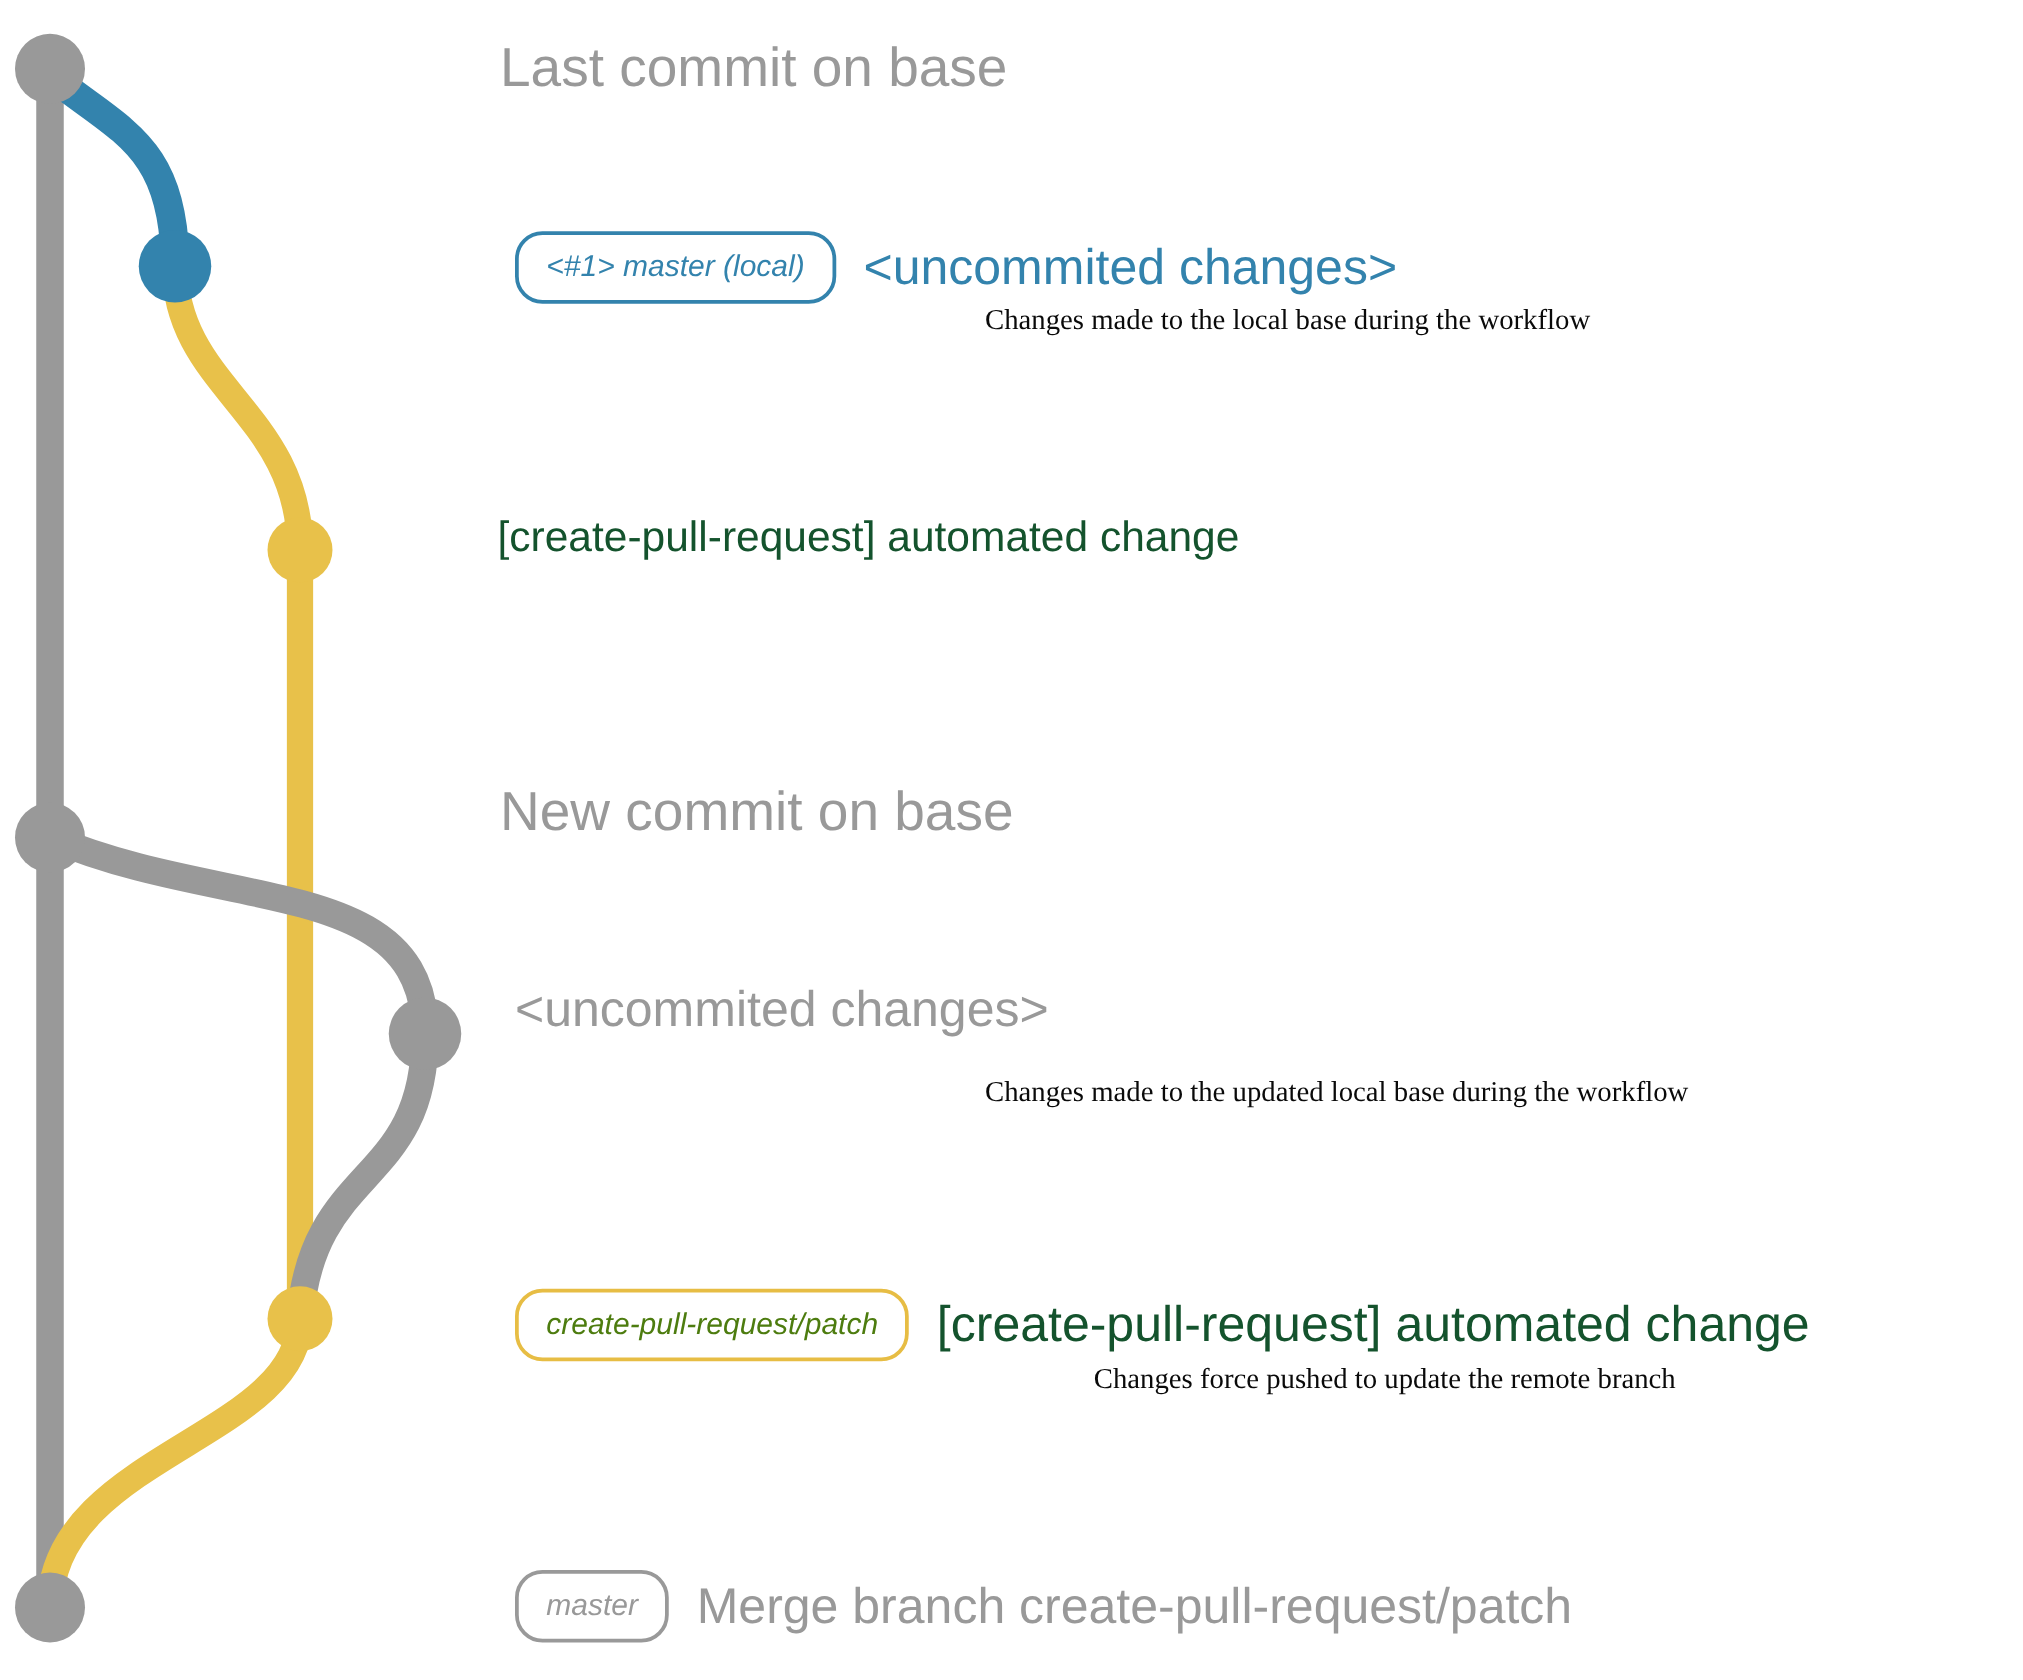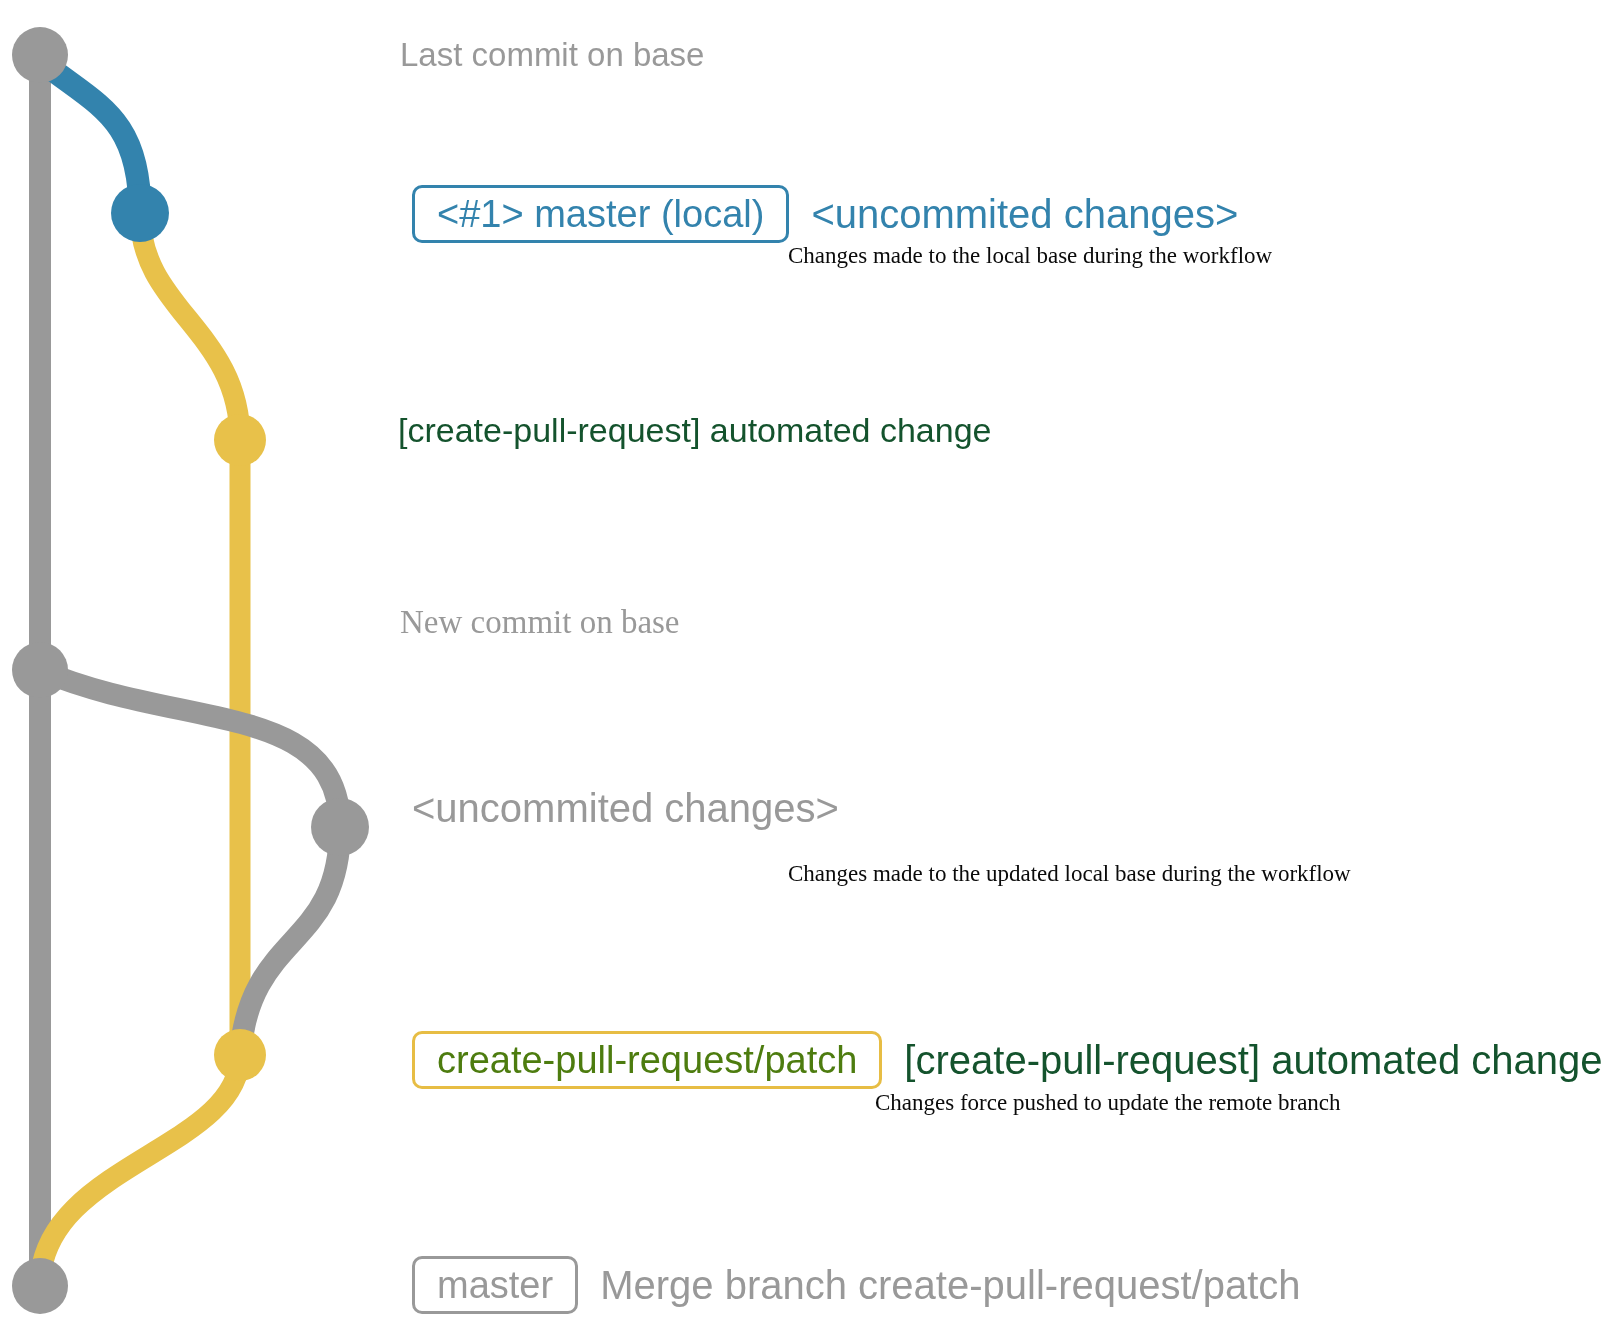--- a/index.html
+++ b/index.html
@@ -9,39 +9,40 @@
     background:#ffffff;
     overflow:hidden;
     font-family:"Liberation Sans", sans-serif;
   }
   #graph-svg{position:absolute;left:0;top:0;}
 
   .title-row{
     position:absolute;
     display:flex;align-items:center;
     height:44px;
-    font-size:33px;
+    font-size:44px;
     white-space:nowrap;
   }
   .badge-row{
     position:absolute;
     display:flex;align-items:center;
     gap:22px;
     height:60px;
     white-space:nowrap;
   }
   .pill{
     display:inline-flex;align-items:center;justify-content:center;
     height:52px;
     padding:0 22px;
     border:3px solid;
-    border-radius:10px;
-    font-size:38px;
+    border-radius:22px;
+    font-size:24px;
     line-height:1;
     white-space:nowrap;
+    font-style:italic;
   }
   .row-title{font-size:40px;line-height:1;}
   .serif-row{
     position:absolute;
     display:flex;align-items:center;
     height:40px;
     font-family:"Liberation Serif", serif;
     font-size:23px;
     color:#0a0a0a;
     white-space:nowrap;
@@ -80,21 +81,21 @@
   <div class="title-row c-gray" style="left:400px;top:33px;">Last commit on base</div>
 
   <div class="badge-row" style="left:412px;top:184px;">
     <span class="pill b-blue">&lt;#1&gt; master (local)</span>
     <span class="row-title c-blue">&lt;uncommited changes&gt;</span>
   </div>
   <div class="serif-row" style="left:788px;top:236px;">Changes made to the local base during the workflow</div>
 
   <div class="title-row c-yellow" style="left:398px;top:408px;font-size:34px;">[create-pull-request] automated change</div>
 
-  <div class="title-row c-gray" style="left:400px;top:600px;font-family:Liberation Serif, serif;">New commit on base</div>
+  <div class="title-row c-gray" style="left:400px;top:628px;">New commit on base</div>
 
   <div class="badge-row" style="left:412px;top:778px;">
     <span class="row-title c-gray">&lt;uncommited changes&gt;</span>
   </div>
   <div class="serif-row" style="left:788px;top:834px;margin-top:20px;">Changes made to the updated local base during the workflow</div>
 
   <div class="badge-row" style="left:412px;top:1030px;">
     <span class="pill b-yellow">create-pull-request/patch</span>
     <span class="row-title c-yellow">[create-pull-request] automated change</span>
   </div>

